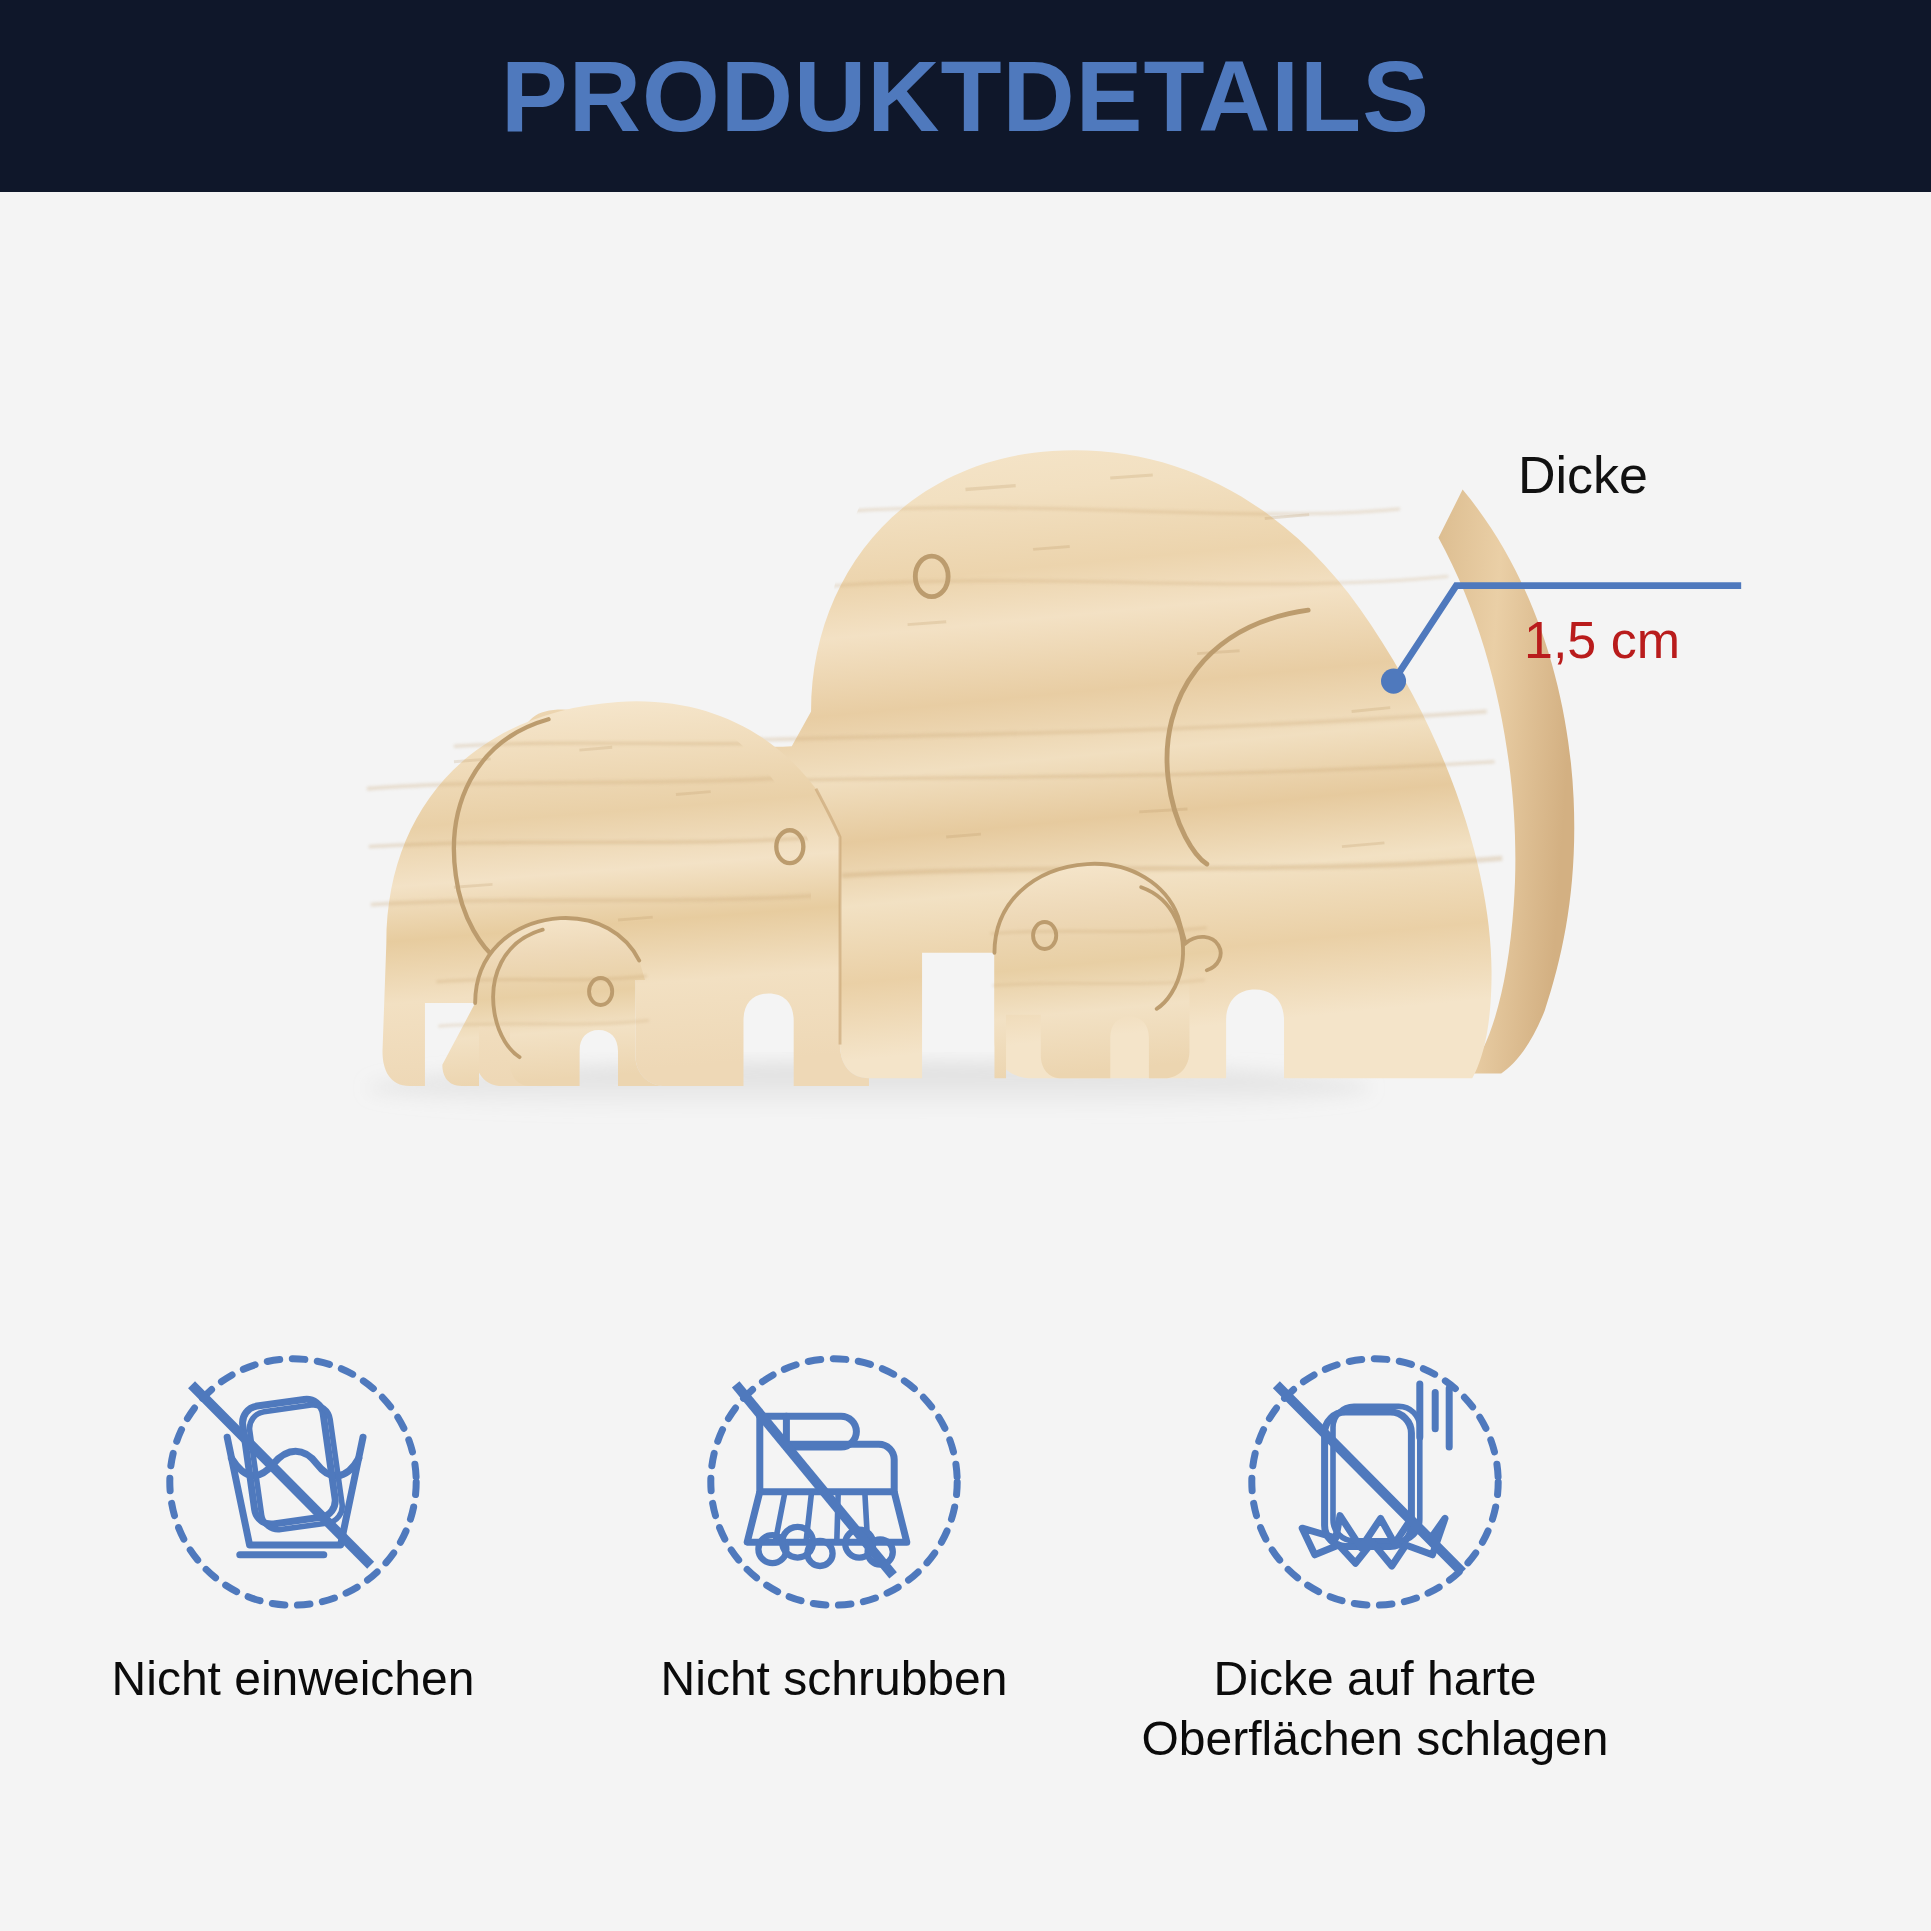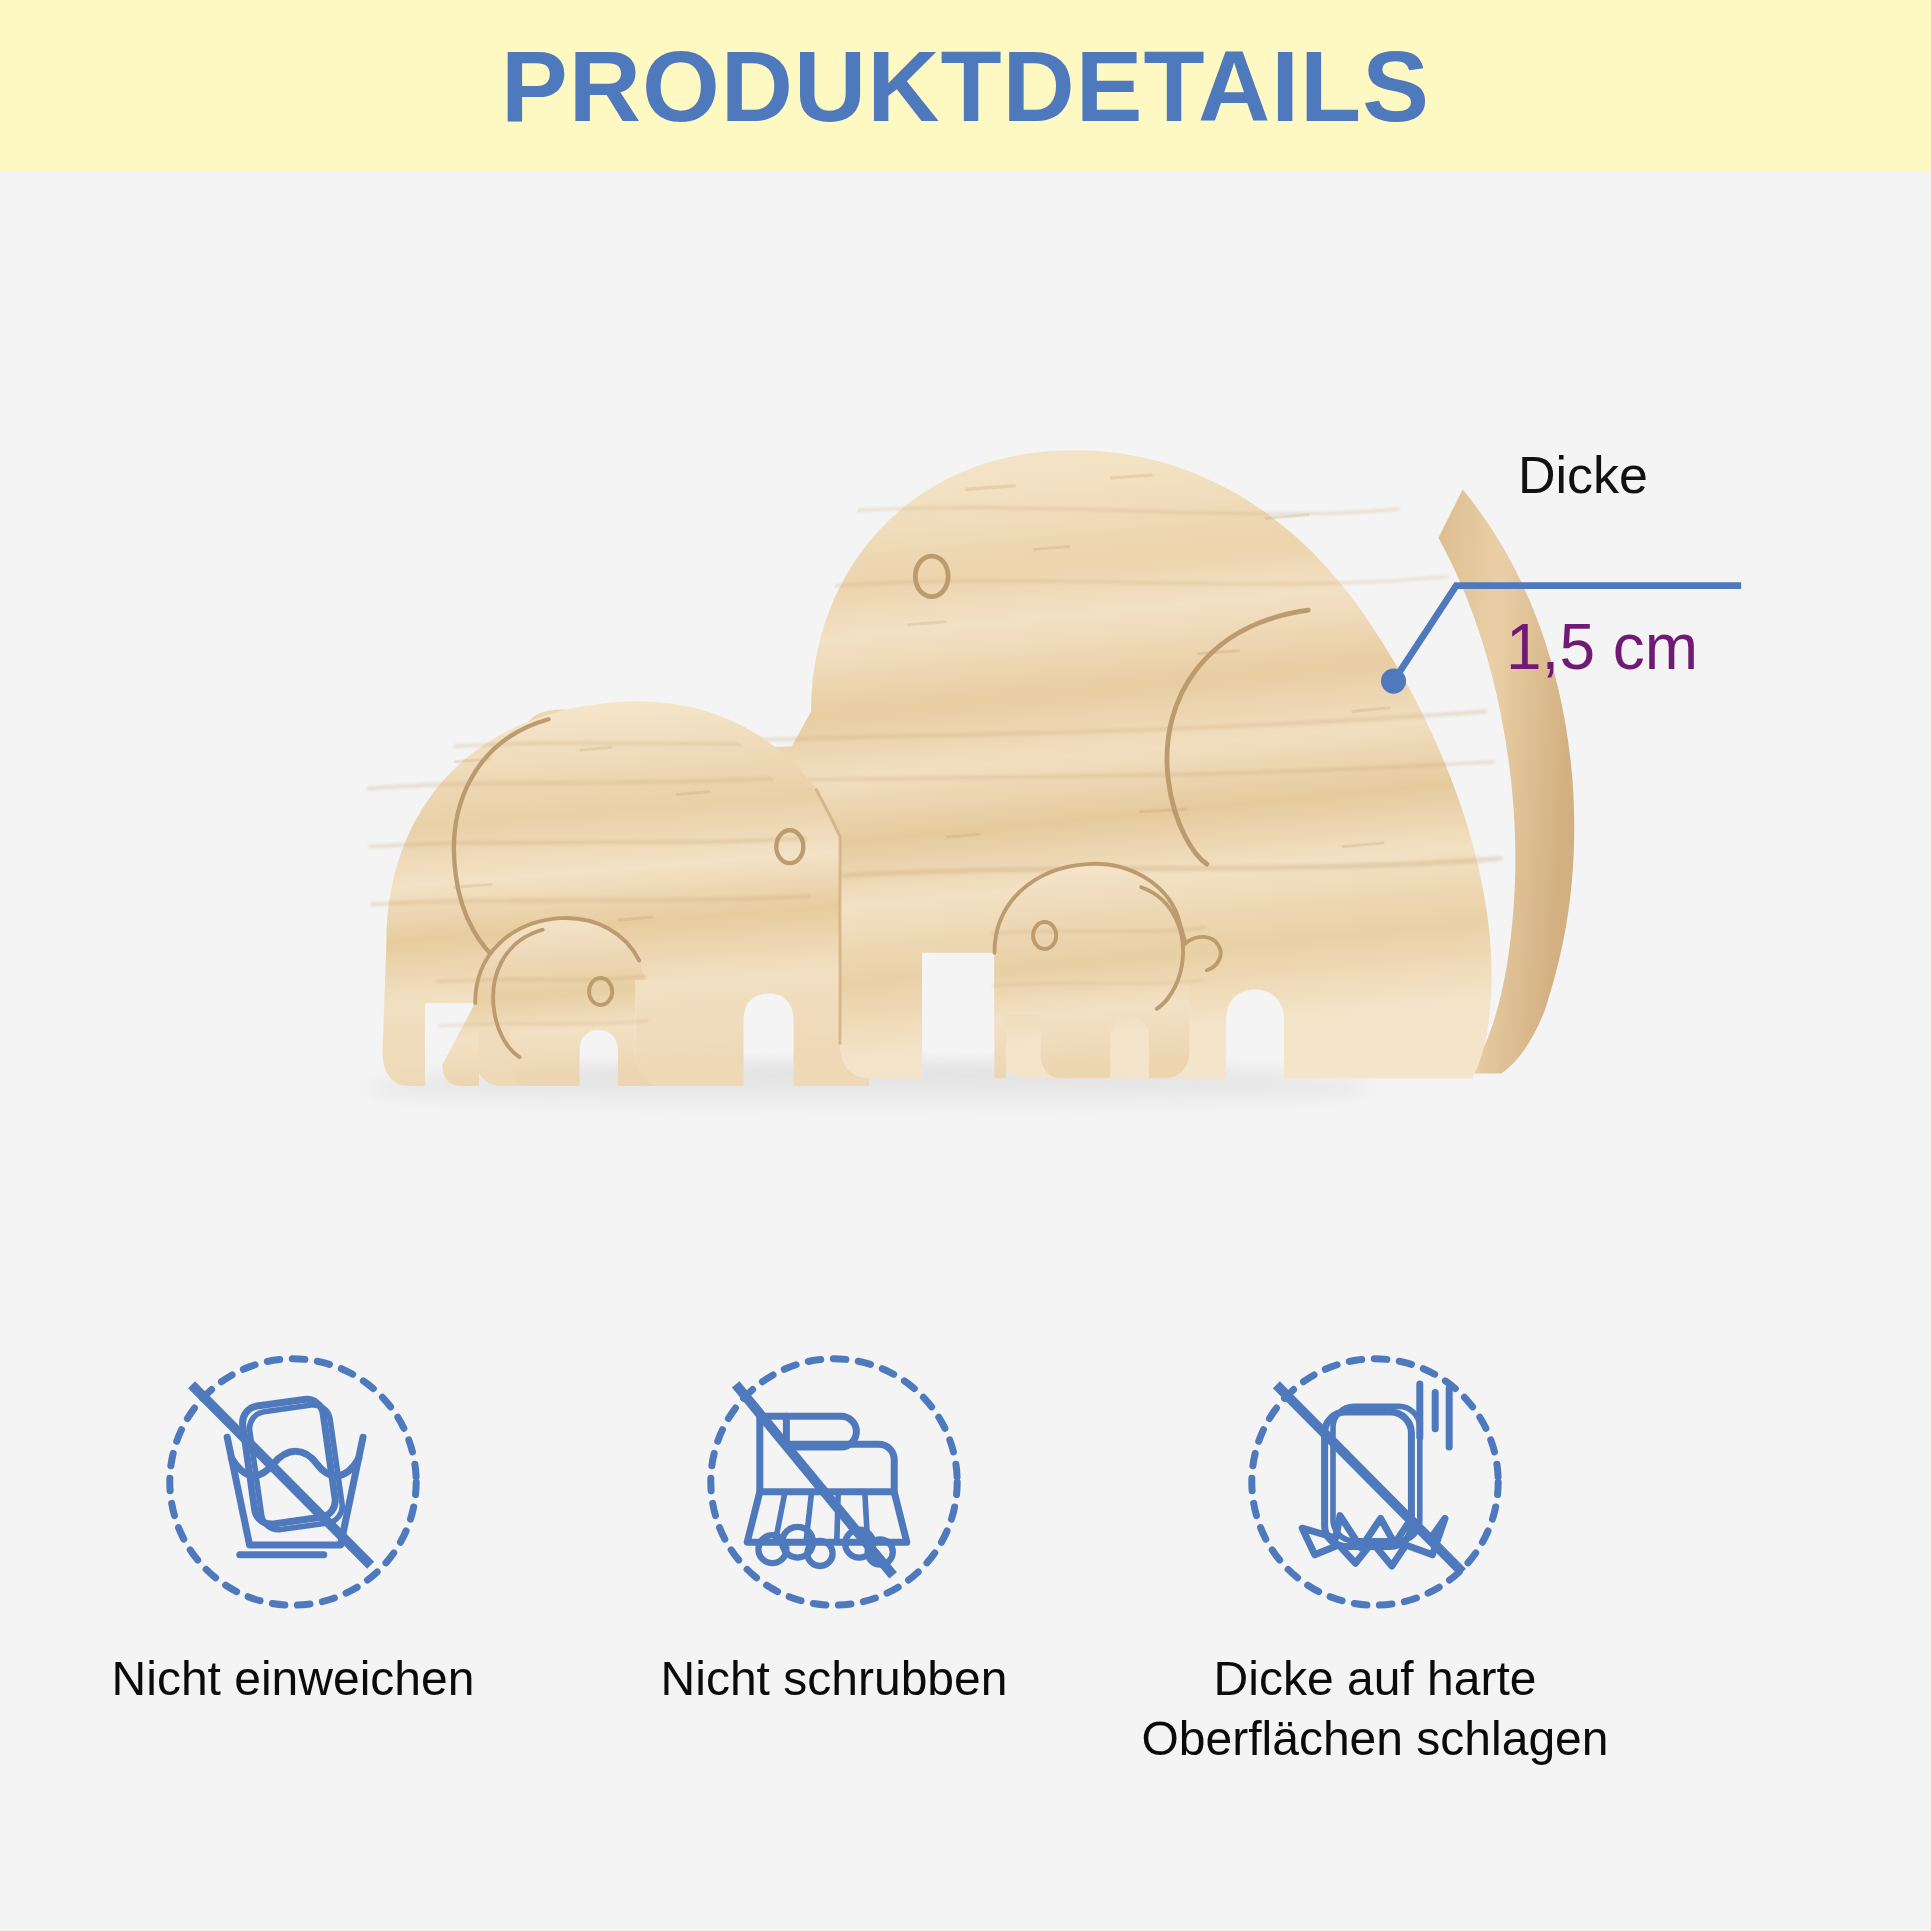--- a/index.html
+++ b/index.html
@@ -6,22 +6,22 @@
   html,body { width:1931px; height:1931px; }
   body {
     background:#f4f4f4;
     font-family:"Liberation Sans", sans-serif;
     position:relative;
     overflow:hidden;
   }
 
   
   #header-band {
-    position:absolute; left:0; top:0; width:1931px; height:171px;
-    background:#fef9c3;
+    position:absolute; left:0; top:0; width:1931px; height:192px;
+    background:#0f172a;
     display:flex; align-items:center; justify-content:center;
   }
   #page-title {
     color:#4f79bd;
     font-size:100px;
     font-weight:bold;
     letter-spacing:1px;
     line-height:1;
     font-family:"Liberation Sans", sans-serif;
   }
@@ -35,22 +35,22 @@
   
   #dimension-callout {
     position:absolute; left:1352px; top:270px; width:463px; height:270px;
   }
   #callout-svg { position:absolute; left:0; top:0; }
   #callout-label-top {
     position:absolute; left:166px; top:3.9px;
     font-size:52px; color:#111; white-space:nowrap;
   }
   #callout-label-bottom {
-    position:absolute; left:154px; top:169px;
-    font-size:64px; color:#701a75; white-space:nowrap;
+    position:absolute; left:172px; top:169px;
+    font-size:52px; color:#b91c1c; white-space:nowrap;
   }
 
   
   #care-row {
     position:absolute; left:0; top:1342px; width:1668px; height:502px;
     display:flex; justify-content:center; align-items:flex-start;
   }
   .care-item {
     width:541px;
     display:flex; flex-direction:column; align-items:center;

